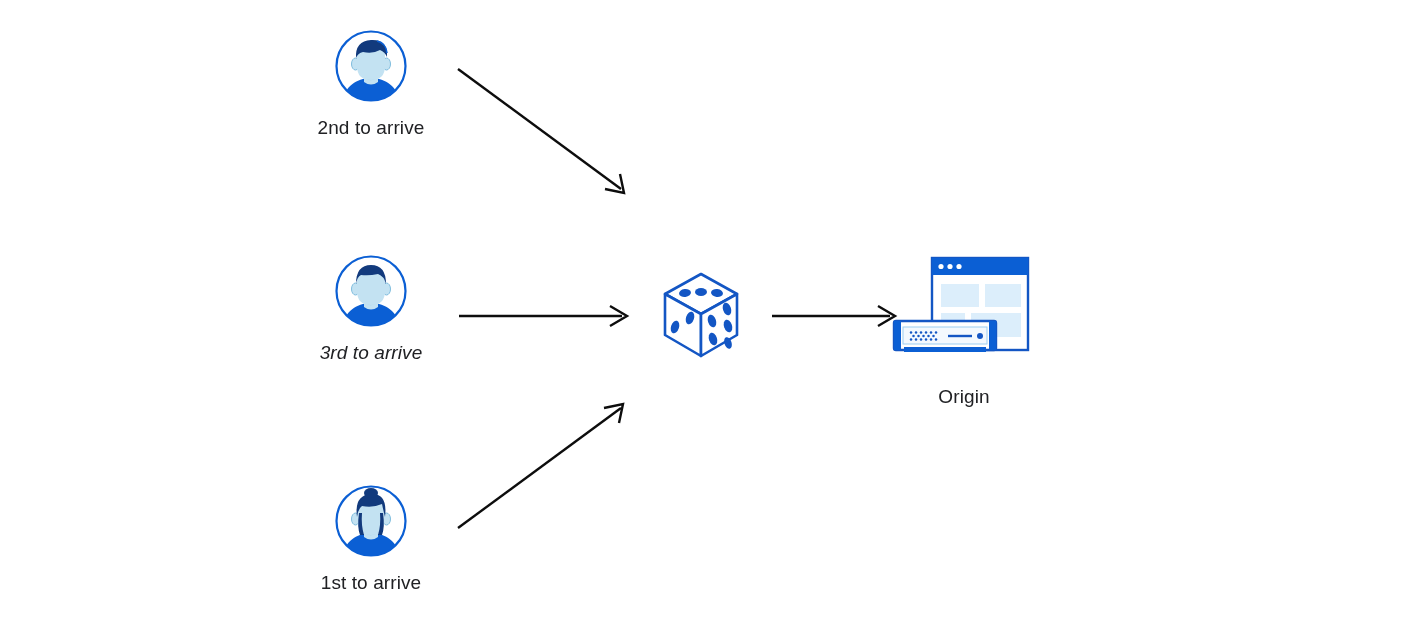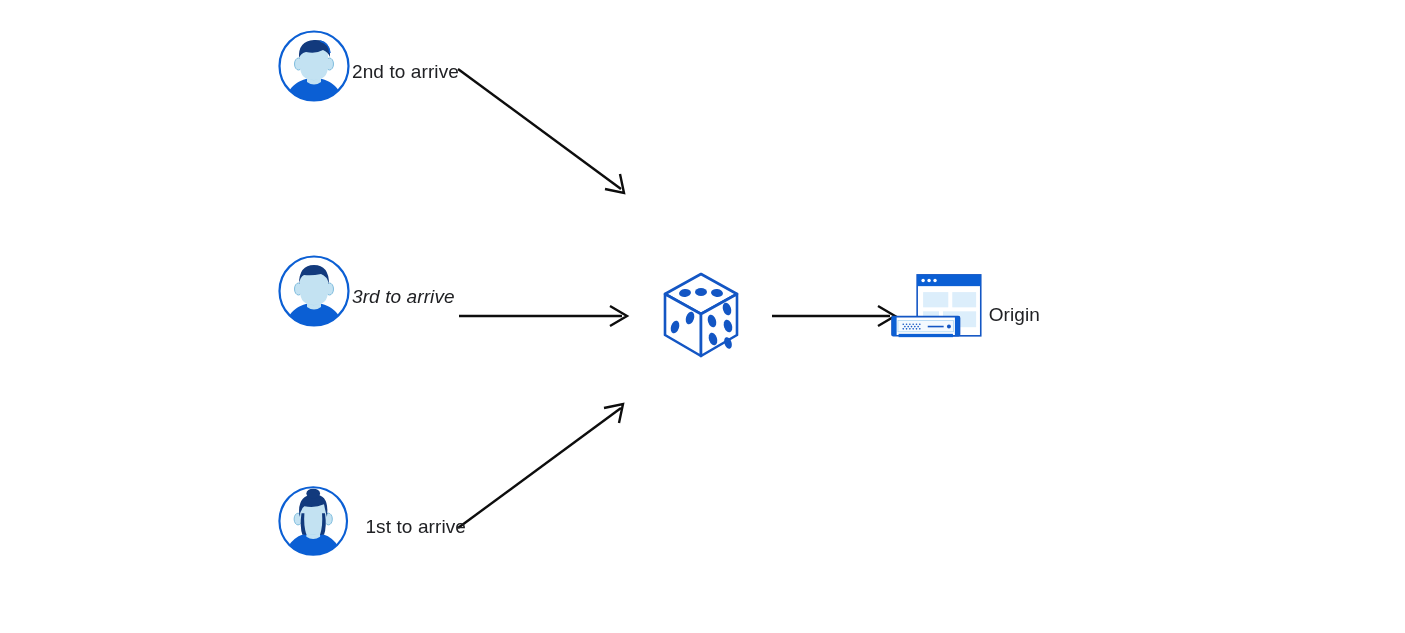--- a/index.html
+++ b/index.html
@@ -17,44 +17,44 @@
     width: 1405px;
     height: 633px;
     background: #ffffff;
     overflow: hidden;
   }
 
   
   .node {
     position: absolute;
     display: flex;
-    flex-direction: row;
+    flex-direction: column;
     align-items: center;
   }
   .node-label {
     margin-top: 12px;
     font-size: 19px;
     line-height: 24px;
     color: #202124;
     white-space: nowrap;
     text-align: center;
     letter-spacing: 0.1px;
   }
 
   
   #user-2nd { left: 276px; top: 28px;  width: 190px; }
   #user-3rd { left: 276px; top: 253px; width: 190px; font-style: italic; }
-  #user-1st { left: 276px; top: 483px; width: 190px; gap: 15px; }
+  #user-1st { left: 276px; top: 483px; width: 190px; }
 
   
   #dice-node { left: 651px; top: 266px; width: 100px; }
 
   
   #origin-node { left: 888px; top: 252px; width: 152px; }
-  #origin-node .node-label { margin-top: 14px; }
+  #origin-node .node-label { margin-top: 21px; }
 
   .avatar-svg { display: block; }
   .dice-svg   { display: block; }
   .origin-svg { display: block; }
 
   
   #arrow-layer {
     position: absolute;
     left: 0; top: 0;
     width: 1405px;

